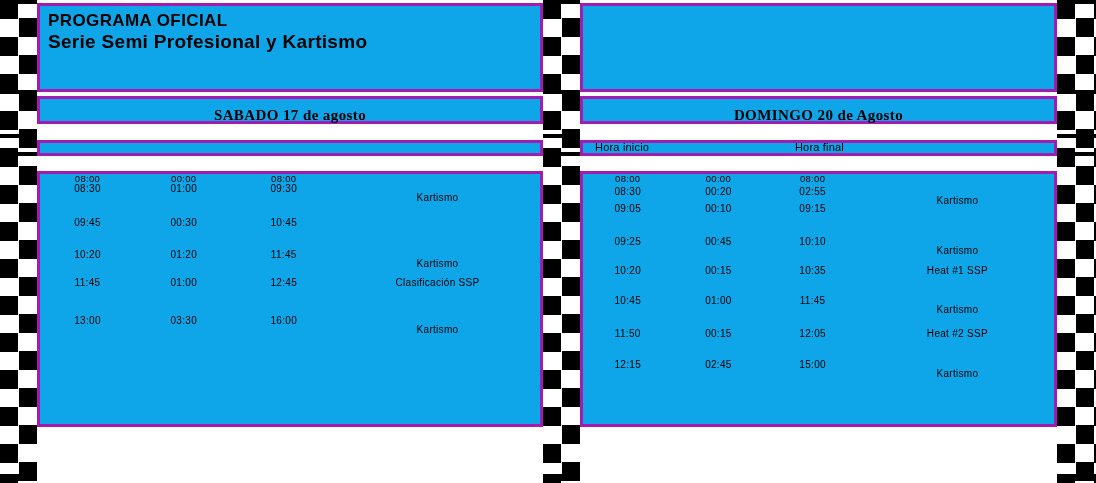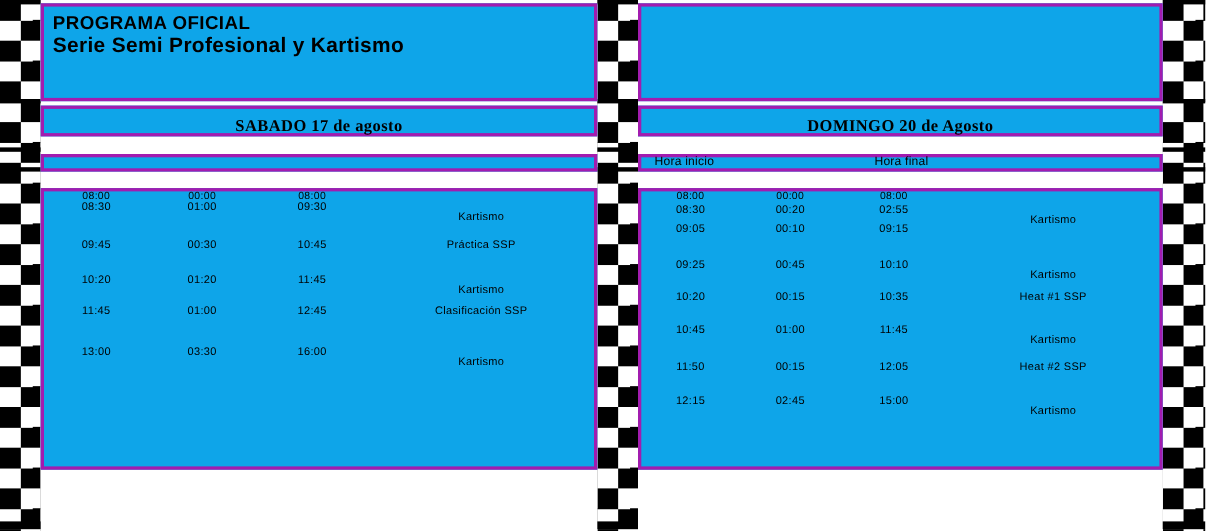--- a/index.html
+++ b/index.html
@@ -83,21 +83,20 @@
       <div class="row" style="top:8px">
         <span>08:30</span>
         <span>01:00</span>
         <span>09:30</span>
         <span class="act">Kartismo</span>
       </div>
       <div class="row bold" style="top:42px">
         <span>09:45</span>
         <span>00:30</span>
         <span>10:45</span>
-        <span class="act">Práctica SSP</span>
       </div>
       <div class="row" style="top:74px">
         <span>10:20</span>
         <span>01:20</span>
         <span>11:45</span>
         <span class="act">Kartismo</span>
       </div>
       <div class="row bold" style="top:102px">
         <span>11:45</span>
         <span>01:00</span>

